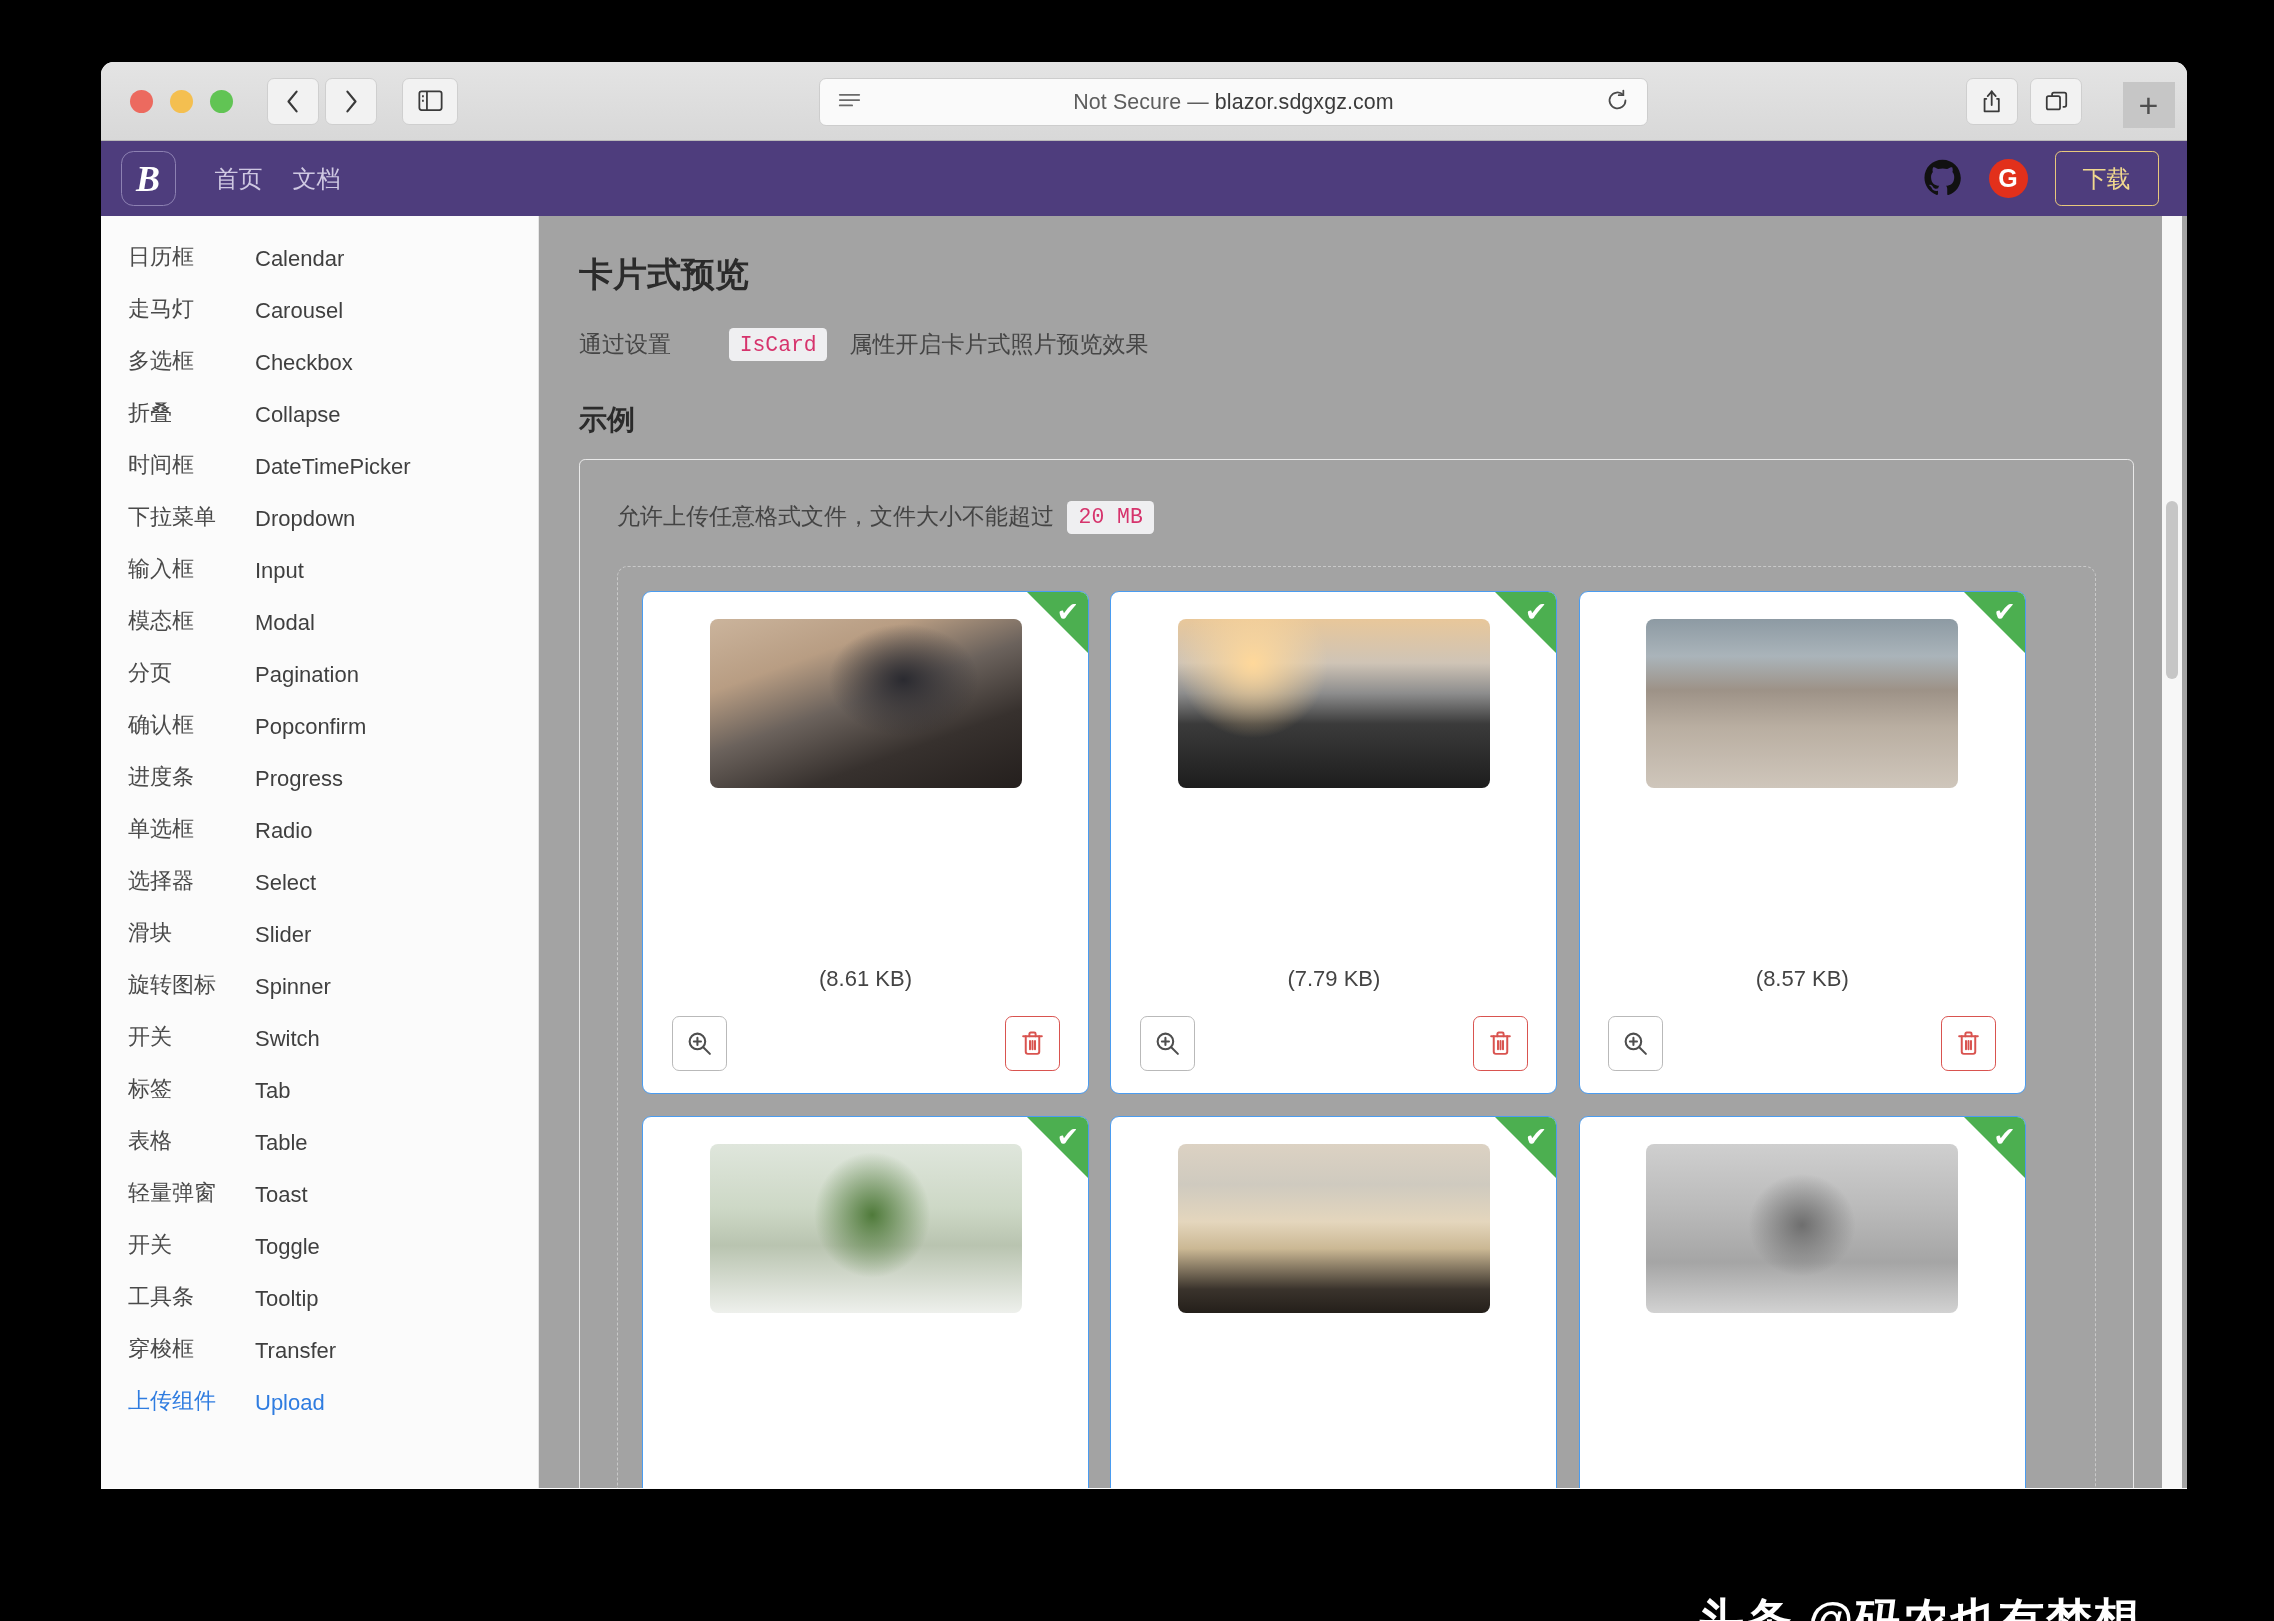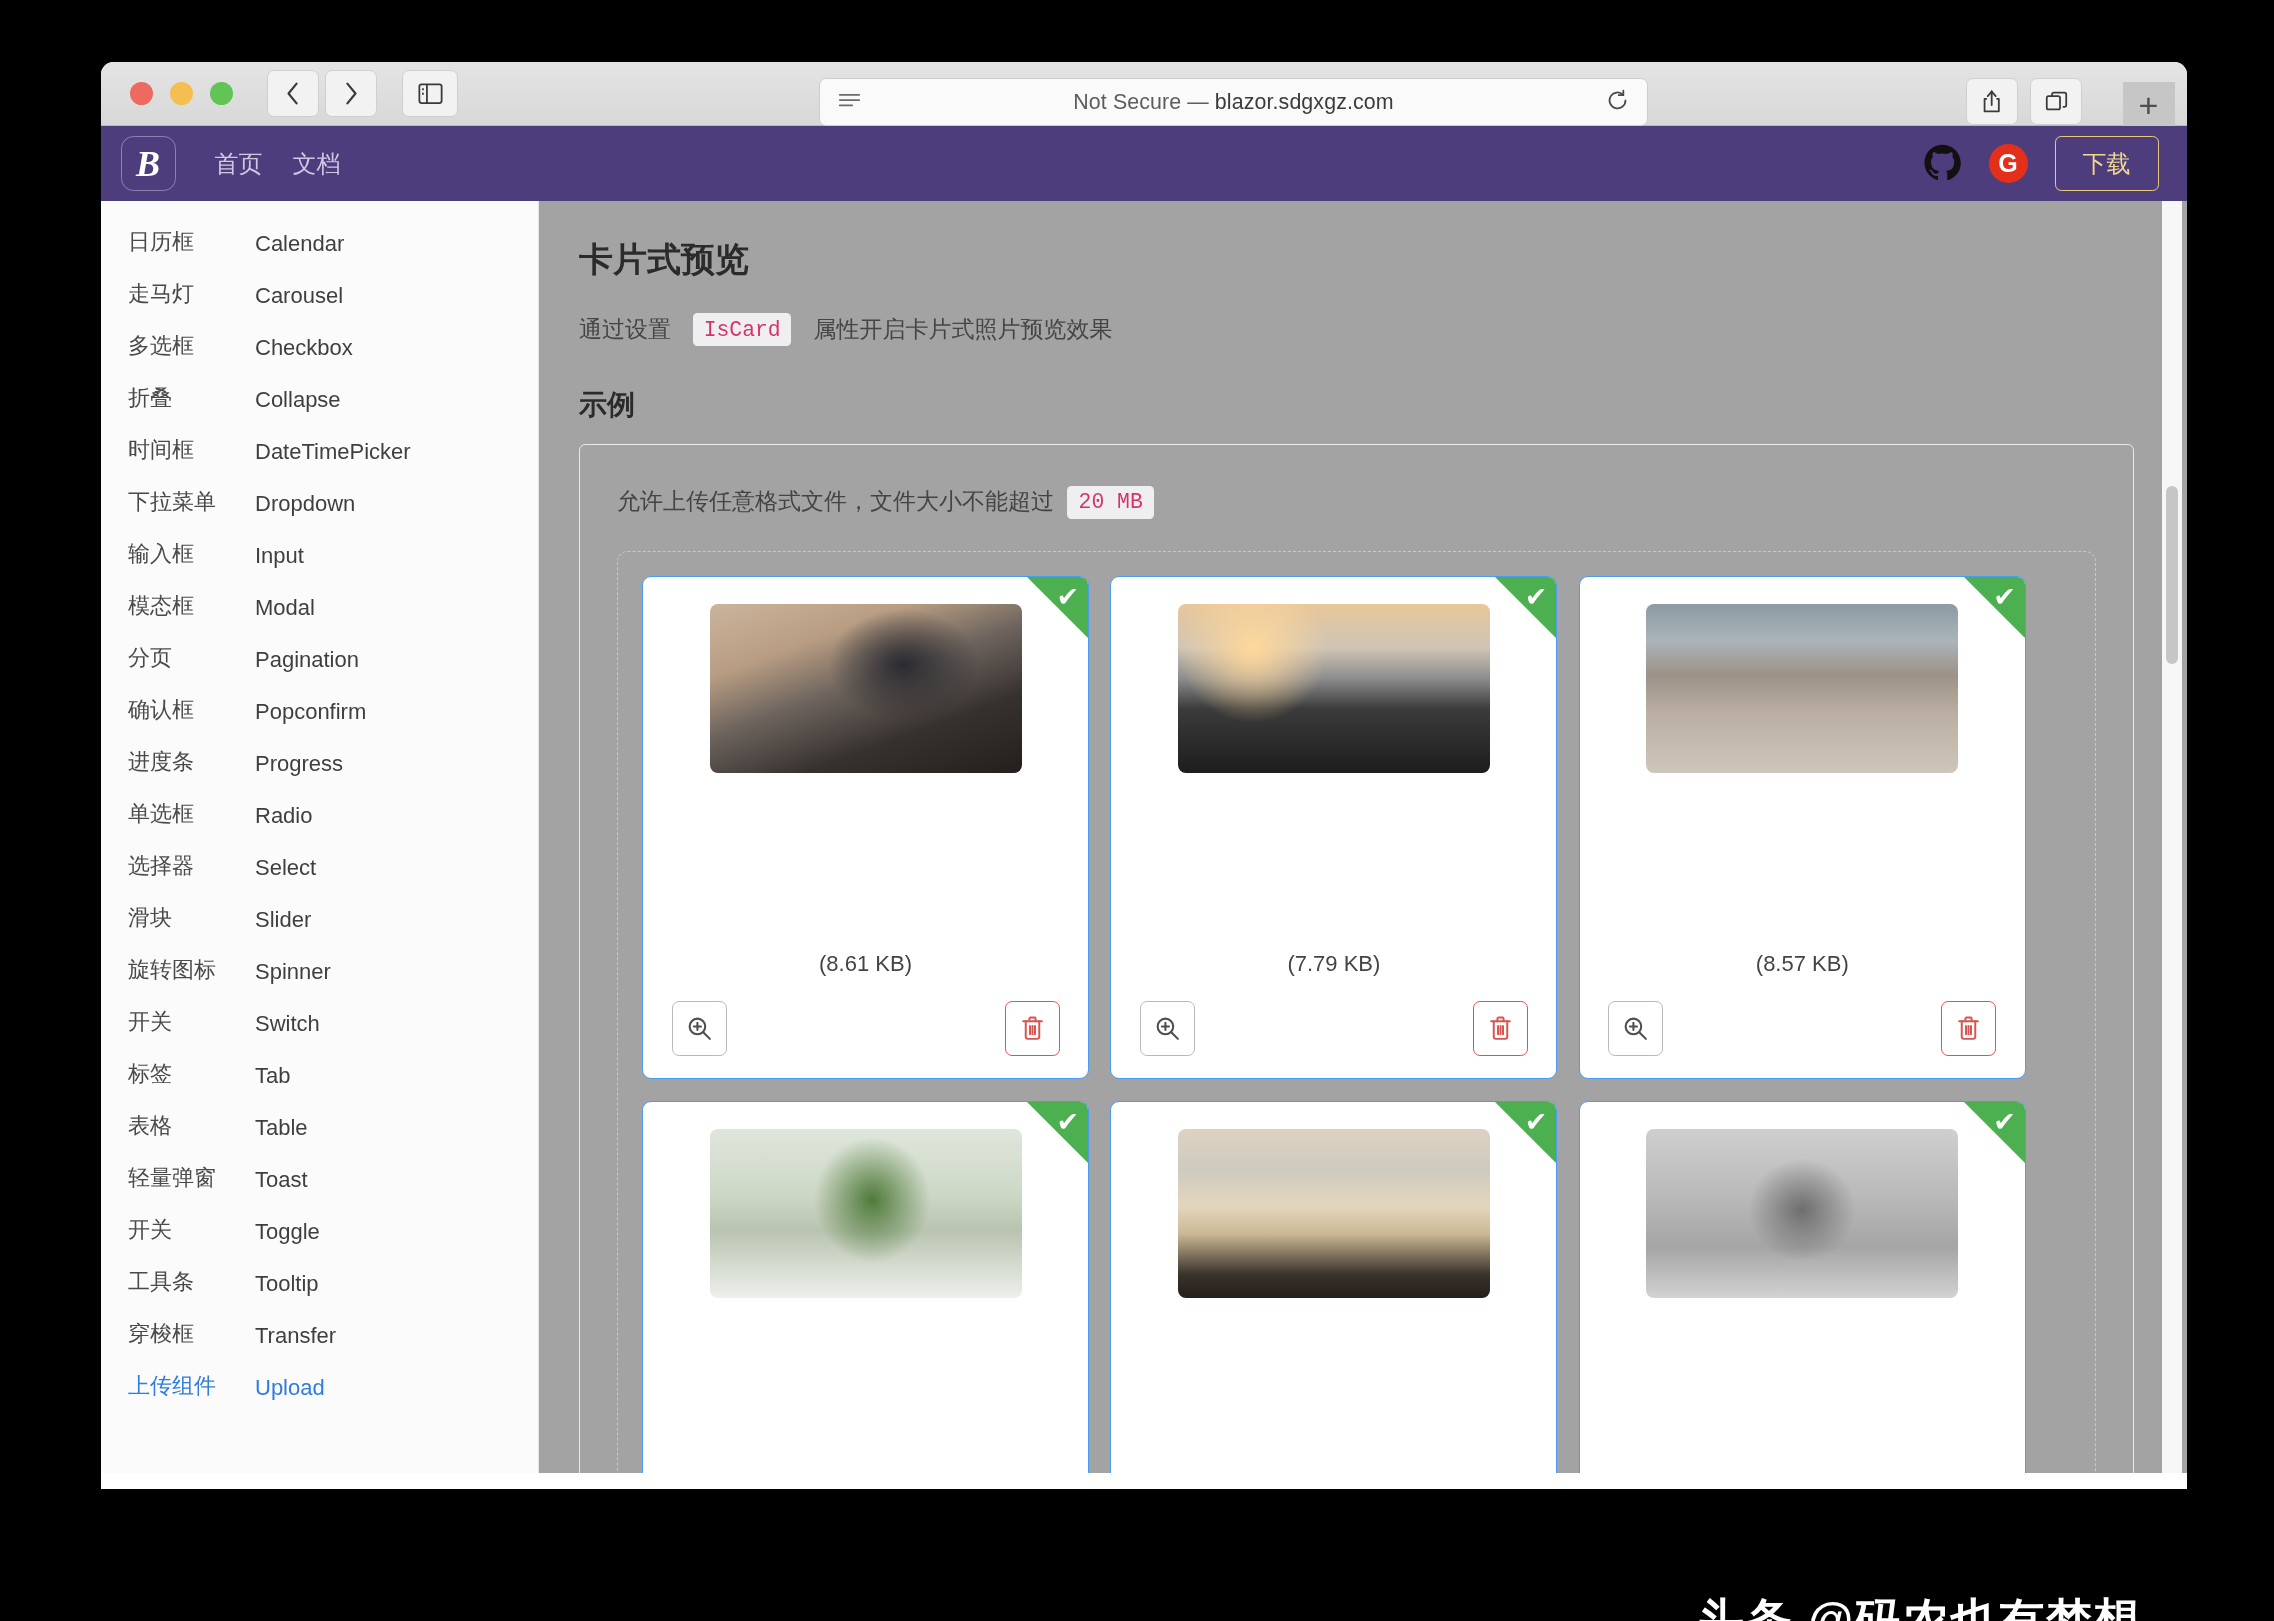--- a/index.html
+++ b/index.html
@@ -16,21 +16,21 @@
     width: 2086px; height: 1427px;
     background: #fff;
     border-radius: 12.5px 12.5px 0 0;
     overflow: hidden;
     box-shadow: 0 10.7px 36px rgba(0,0,0,.55);
   }
 
   
   .toolbar {
     position: relative;
-    height: 64px;
+    height: 79px;
     background: linear-gradient(180deg,#e4e4e4 0%,#d8d8d8 100%);
     border-bottom: 0.9px solid #b9b9b9;
     display: flex; align-items: center;
   }
   .traffic { display: flex; gap: 17px; margin-left: 29px; }
   .light { width: 23px; height: 23px; border-radius: 50%; }
   .light.red    { background: #ec6a5f; }
   .light.yellow { background: #f4bf50; }
   .light.green  { background: #61c454; }
 
@@ -133,20 +133,21 @@
     flex: 1; background: #a3a3a3; padding: 36px 53px 4px 40px;
     overflow: hidden; position: relative;
   }
   .h1 { font-size: 34px; color: #2b2b2b; font-weight: 600; margin-bottom: 30px; }
   .desc { font-size: 23px; color: #454545; display: flex; align-items: center; gap: 22px; }
   .code-badge {
     background: #efeff1; border-radius: 4.5px;
     color: #d6336c; font-size: 21.4px;
     padding: 4.5px 10.7px;
     font-family: "Liberation Mono", "DejaVu Sans Mono", monospace;
+    margin-left: 36px;
   }
   .h2 { font-size: 28px; color: #2b2b2b; font-weight: 600; margin: 40px 0 19.6px; }
 
   .demo-card {
     border: 0.9px solid #e9e9e9; border-radius: 6.2px;
     padding: 41px 37px 0;
     height: 1158px;
   }
   .hint { font-size: 23px; color: #444; display: flex; align-items: flex-start; gap: 13px; }
   .hint .size-badge {

